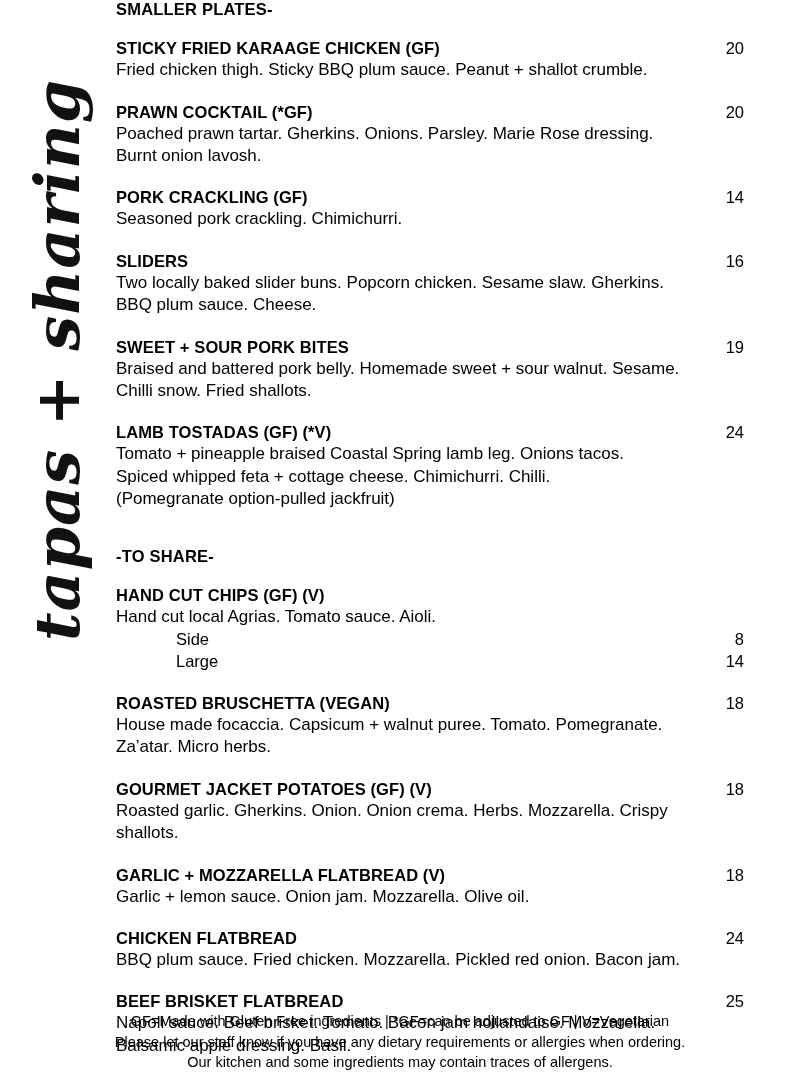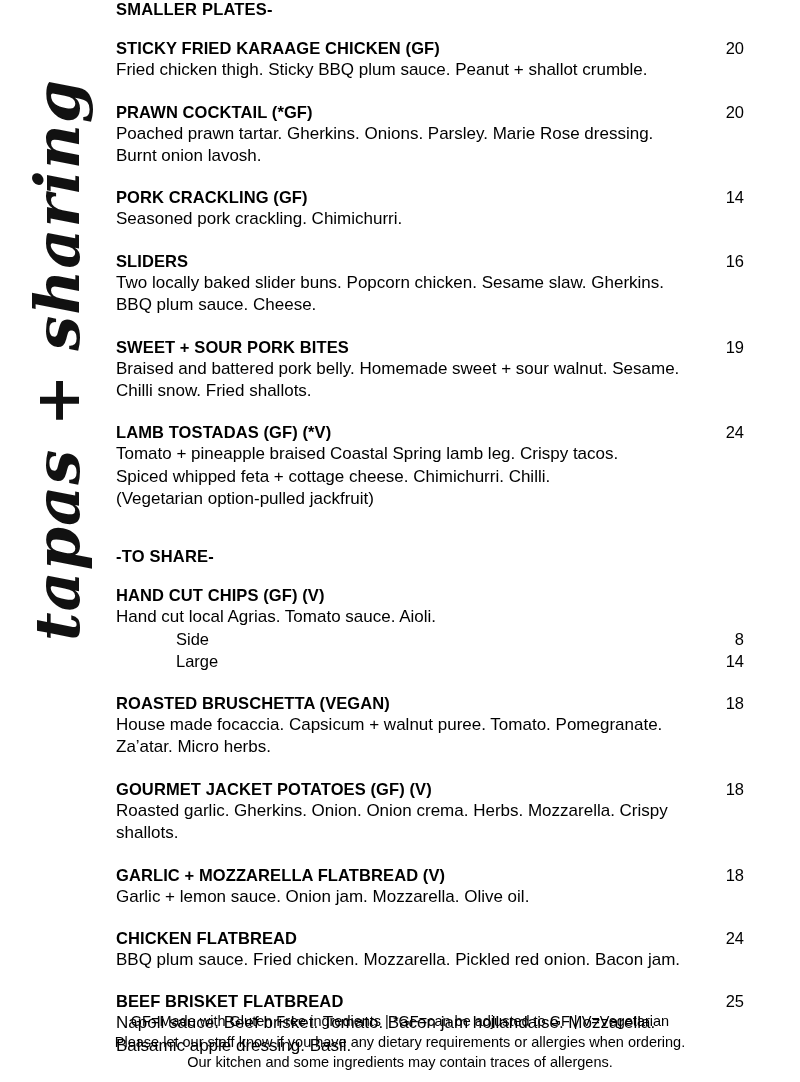--- a/index.html
+++ b/index.html
@@ -194,23 +194,23 @@
           <div>Braised and battered pork belly. Homemade sweet + sour walnut. Sesame.</div>
           <div>Chilli snow. Fried shallots.</div>
         </div>
       </div>
       <div class="item">
         <div class="item-head">
           <div class="item-title">LAMB TOSTADAS (GF) (*V)</div>
           <div class="item-price">24</div>
         </div>
         <div class="item-desc">
-          <div>Tomato + pineapple braised Coastal Spring lamb leg. Crispy tacos.</div>
+          <div>Tomato + pineapple braised Coastal Spring lamb leg. Onions tacos.</div>
           <div>Spiced whipped feta + cottage cheese. Chimichurri. Chilli.</div>
-          <div>(Vegetarian option-pulled jackfruit)</div>
+          <div>(Pomegranate option-pulled jackfruit)</div>
         </div>
       </div>
       <div class="section-heading share">-TO SHARE-</div>
       <div class="item">
         <div class="item-head">
           <div class="item-title">HAND CUT CHIPS (GF) (V)</div>
           <div class="item-price"></div>
         </div>
         <div class="item-desc">
           <div>Hand cut local Agrias. Tomato sauce. Aioli.</div>

